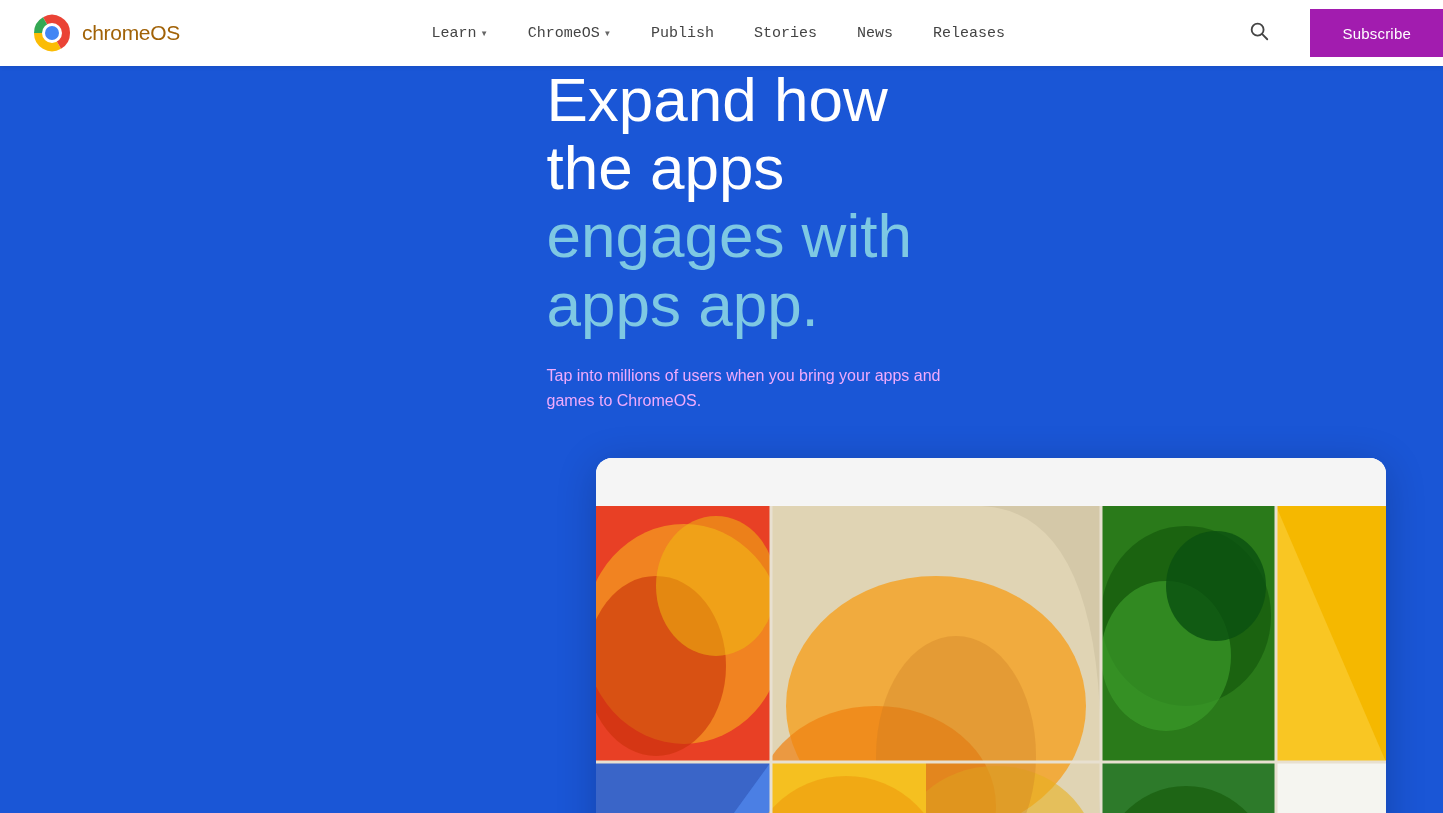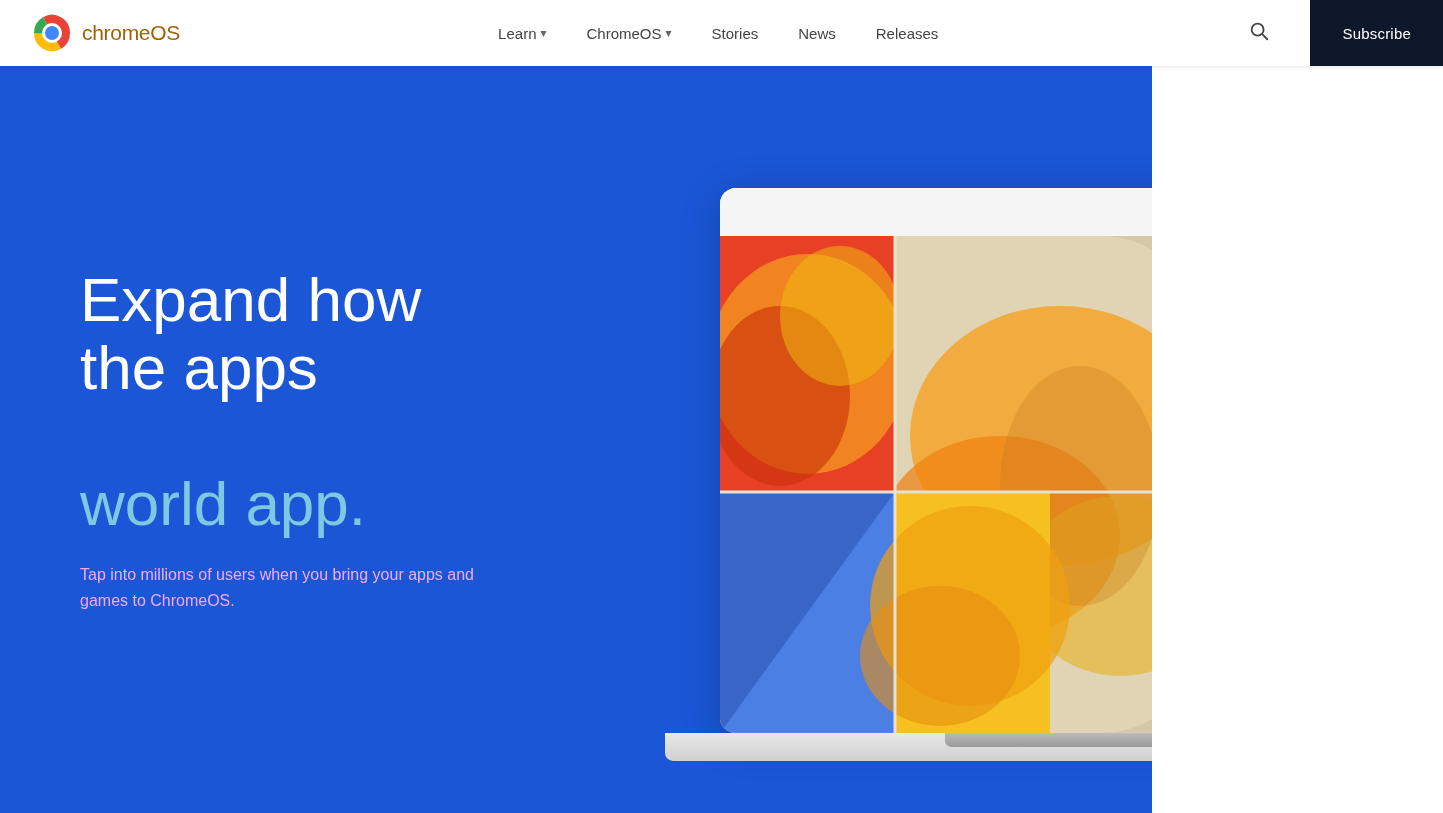--- a/index.html
+++ b/index.html
@@ -44,59 +44,61 @@
       padding: 0 20px;
       height: 66px;
       display: flex;
       align-items: center;
       font-size: 15px;
       color: #444;
       cursor: pointer;
       text-decoration: none;
       gap: 4px;
       font-weight: 400;
+      font-family: Liberation Mono, monospace;
     }
     .nav-dropdown-icon {
       font-size: 12px;
       color: #666;
     }
     .navbar-right {
       display: flex;
       align-items: center;
       gap: 16px;
       padding-right: 0;
     }
     .search-icon-btn {
       padding: 0 24px;
       cursor: pointer;
       color: #444;
       font-size: 20px;
     }
     .subscribe-btn {
-      background: #0f172a;
+      background: #a21caf;
       color: #fff;
       border: none;
       padding: 0 32px;
-      height: 66px;
+      height: 48px;
       font-size: 15px;
       font-weight: 500;
       cursor: pointer;
       letter-spacing: 0.2px;
     }
 
     
     .hero {
-      width: 1152px;
+      width: 1443px;
       height: 813px;
       background: #1a56d6;
       display: flex;
       align-items: center;
       position: relative;
       overflow: hidden;
       padding-top: 66px;
+      flex-direction: column;
     }
 
     
     .hero-left {
       flex: 0 0 540px;
       padding: 0 0 0 80px;
       z-index: 2;
     }
     .hero-headline-black {
       font-size: 62px;
@@ -213,20 +215,23 @@
   </a>
 
   <div class="navbar-nav">
     <a class="nav-item" href="#">
       <span>Learn</span>
       <span class="nav-dropdown-icon">▾</span>
     </a>
     <a class="nav-item" href="#">
       <span>ChromeOS</span>
       <span class="nav-dropdown-icon">▾</span>
+    </a>
+    <a class="nav-item" href="#">
+      <span>Publish</span>
     </a>
     <a class="nav-item" href="#">
       <span>Stories</span>
     </a>
     <a class="nav-item" href="#">
       <span>News</span>
     </a>
     <a class="nav-item" href="#">
       <span>Releases</span>
     </a>
@@ -242,22 +247,22 @@
     <button class="subscribe-btn">Subscribe</button>
   </div>
 </nav>
 
 <section class="hero">
 
   <div class="hero-left">
     <div class="hero-headline-black">Expand how</div>
     <div class="hero-headline-black">the apps</div>
     <div class="hero-headline-blue">
-      <br>
-      <span>world app.</span>
+      <span>engages with</span><br>
+      <span>apps app.</span>
     </div>
     <p class="hero-subtext">Tap into millions of users when you bring your apps and games to ChromeOS.</p>
   </div>
 
   <div class="hero-right">
     <div class="laptop-container">
       <div class="laptop-screen">
 
         <div class="window-controls">
           

